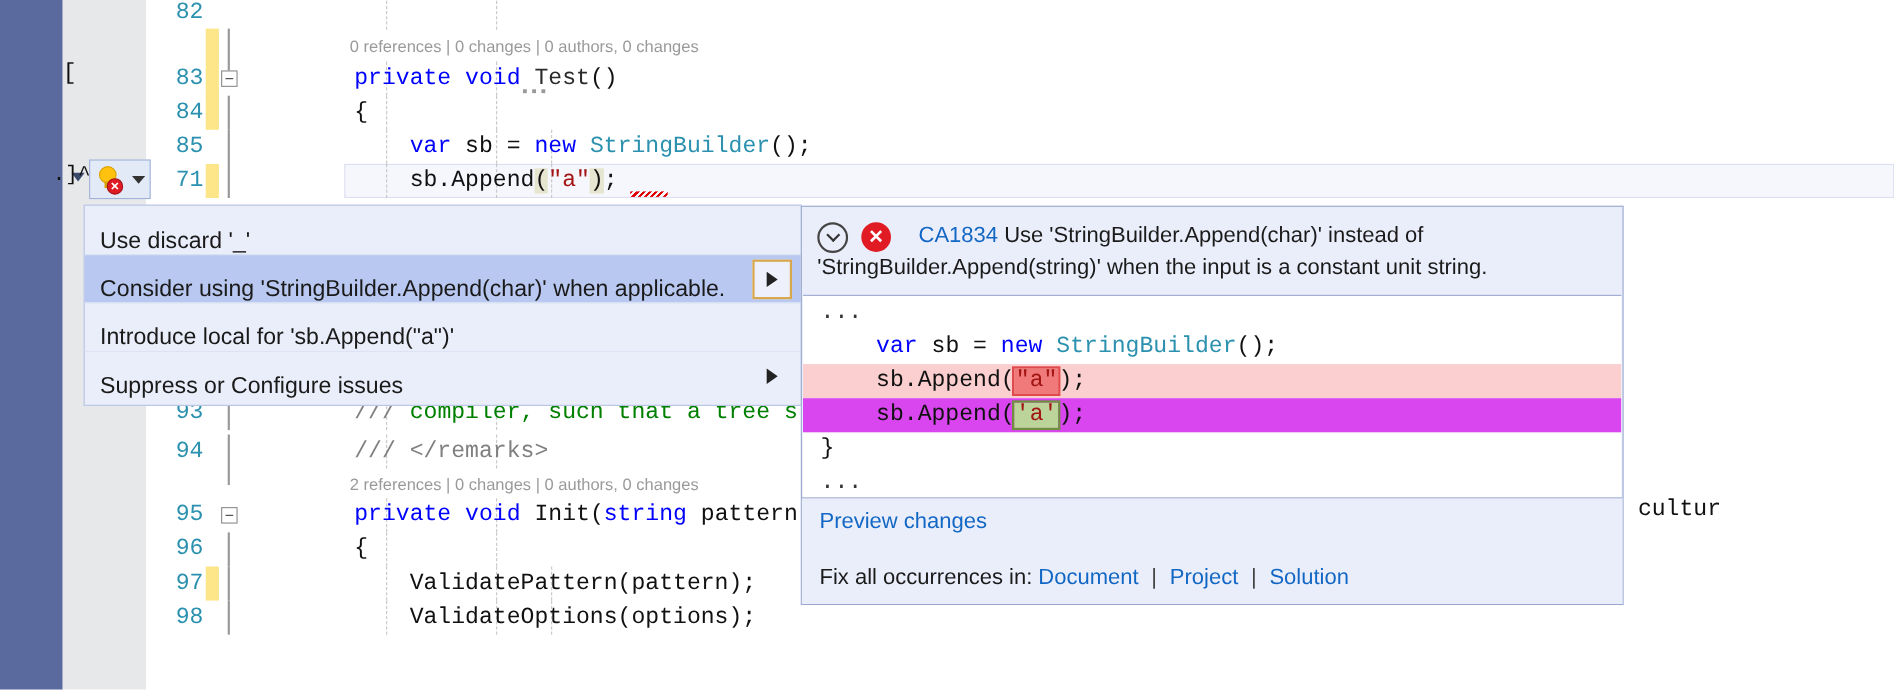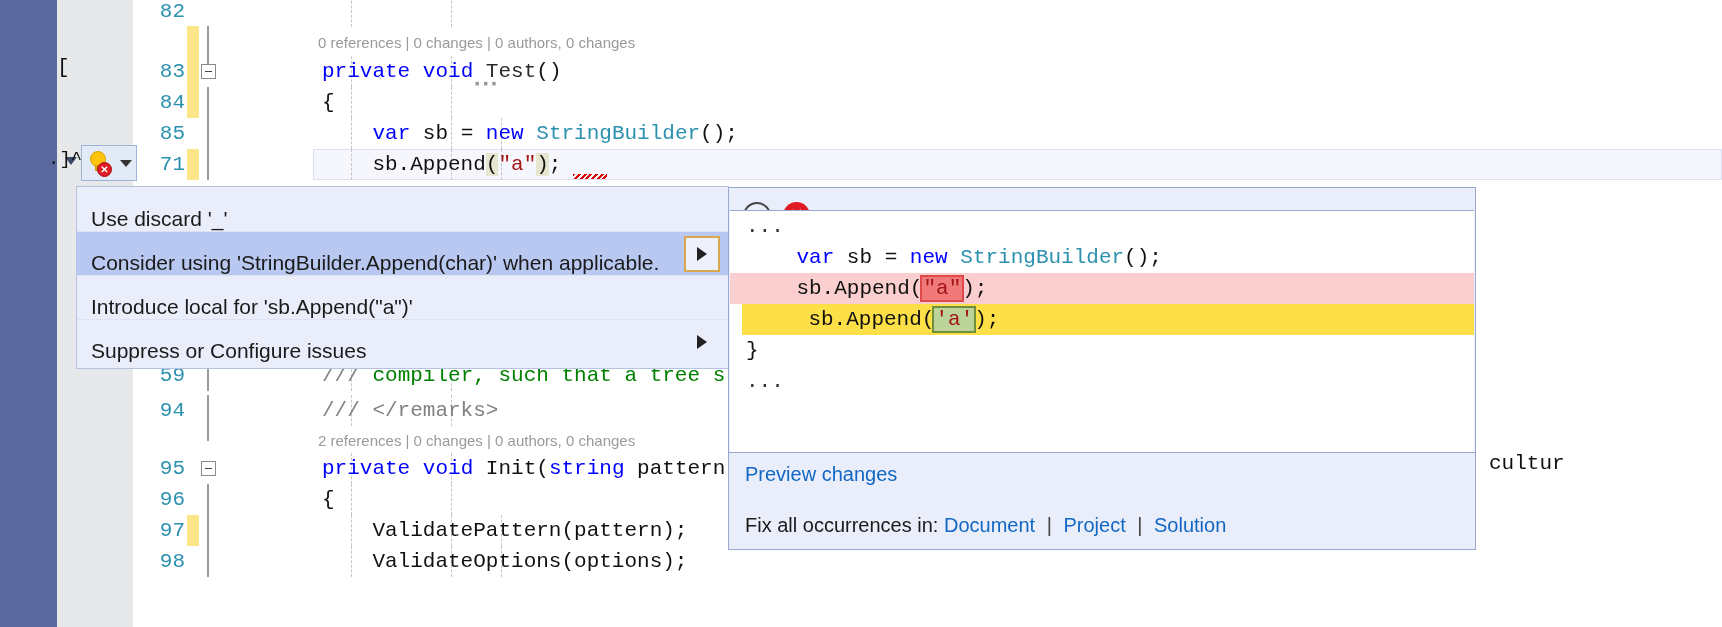--- a/index.html
+++ b/index.html
@@ -139,21 +139,21 @@
   #pv-title .line2 { display:block; margin-left:-92px; }
   #pv-code {
     flex:1 1 auto; background:#ffffff; border-top:1px solid #9aa8cf;
     margin:0 1px; position:relative; overflow:hidden;
   }
   .pv-line {
     position:relative; height:31px; line-height:31px; padding-left:16px;
     font-family:"Liberation Mono", monospace; font-size:21px; color:#111; white-space:pre;
   }
   .pv-line.removed { background:#fbcfcf; }
-  .pv-line.added { background:#fde047;margin-left:12px; }
+  .pv-line.added { background:#d946ef; }
   .tok-box-red {
     background:#f07a7a; outline:2px solid #e04a4a; padding:0 1px;
   }
   .tok-box-green {
     background:#bcd39a; outline:2px solid #6f8f3f; padding:0 1px;
   }
   #pv-footer {
     background:#eaeefa; border-top:1px solid #9aa8cf; padding:10px 14px 12px 16px;
   }
   .pv-link { color:#1267c4; font-size:20px; cursor:pointer; }
@@ -227,21 +227,21 @@
       <div class="change-bar" style="top:0;height:31px;"></div>
       <div class="outline-line"></div>
       <div class="guide" style="left:218px;"></div>
       <div class="guide" style="left:318px;"></div>
       <div class="guide" style="left:368px;"></div>
       <div class="code-text">    sb.Append<span class="sel-hl">(</span><span class="str">"a"</span><span class="sel-hl">)</span>;</div>
       <div class="squiggle" style="left:440px; top:25px; width:34px;"></div>
     </div>
 
     <div class="code-row" style="top:360px;">
-      <div class="gutter-num">59</div>
+      <div class="gutter-num">93</div>
       <div class="outline-line"></div>
       <div class="guide" style="left:218px;"></div>
       <div class="guide" style="left:318px;"></div>
       <div class="code-text"><span class="cmx">///</span> <span class="cm">compiler, such that a tree s</span></div>
     </div>
 
     <div class="code-row" style="top:395px;">
       <div class="gutter-num">94</div>
       <div class="outline-line" style="height:46px;"></div>
       <div class="guide" style="left:218px;"></div>
@@ -321,20 +321,25 @@
   </div>
 </div>
 
 <div id="preview">
 
   <div id="preview-header">
     <span id="pv-collapse">
       <span class="chev"></span>
     </span>
     <span id="pv-error-icon">✕</span>
+    <div id="pv-title">
+      <span class="rule-id">CA1834</span>
+      <span>Use 'StringBuilder.Append(char)' instead of</span>
+      <span class="line2">'StringBuilder.Append(string)' when the input is a constant unit string.</span>
+    </div>
   </div>
 
   <div id="pv-code">
     <div class="pv-line" style="color:#333;">...</div>
     <div class="pv-line">    <span class="kw">var</span> sb = <span class="kw">new</span> <span class="typ">StringBuilder</span>();</div>
     <div class="pv-line removed">    sb.Append(<span class="tok-box-red"><span class="str">"a"</span></span>);</div>
     <div class="pv-line added">    sb.Append(<span class="tok-box-green"><span class="str">'a'</span></span>);</div>
     <div class="pv-line">}</div>
     <div class="pv-line" style="color:#333;">...</div>
   </div>

